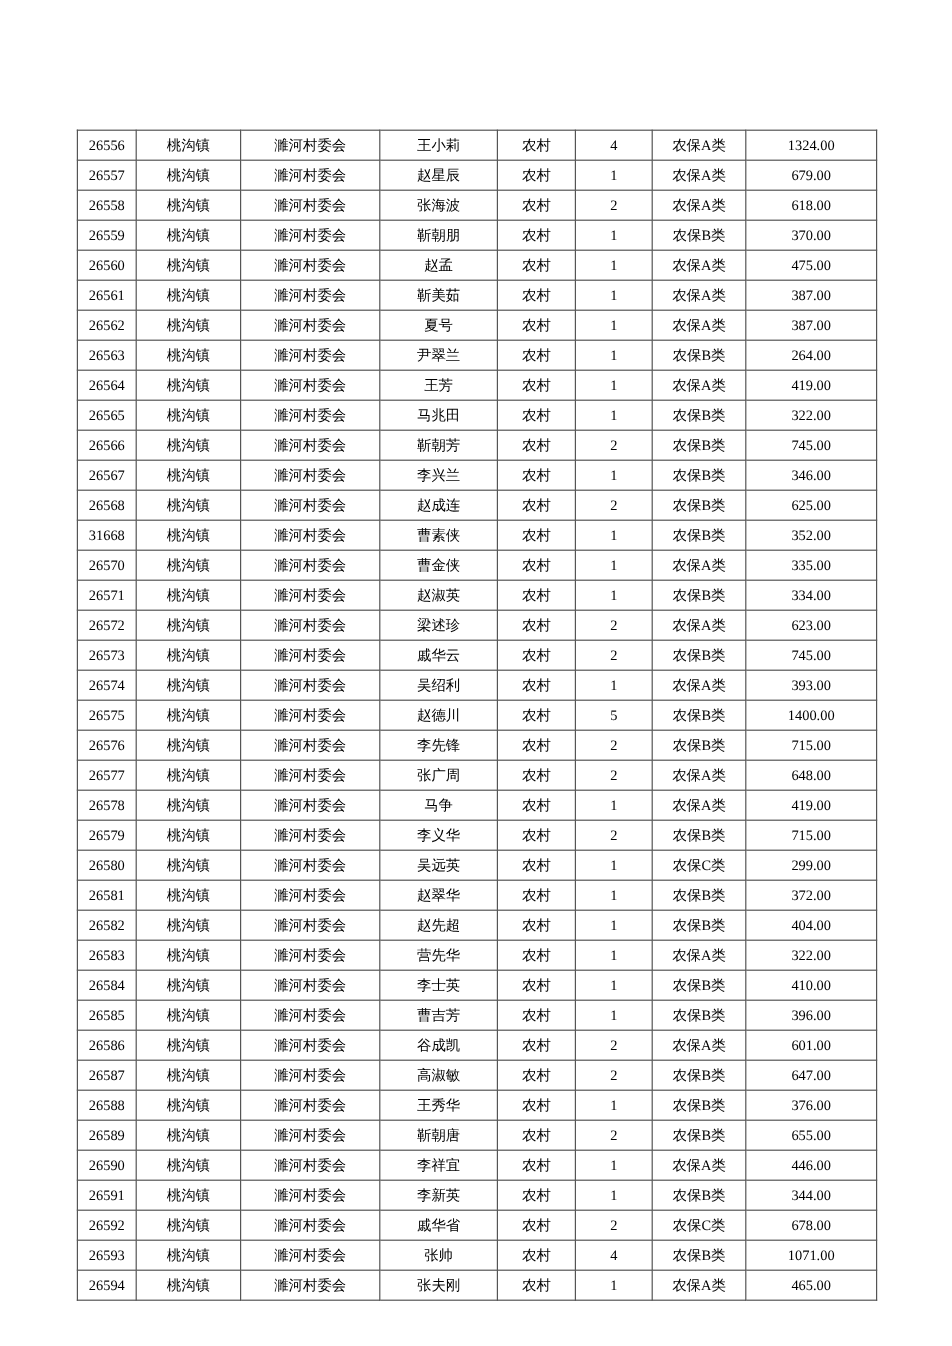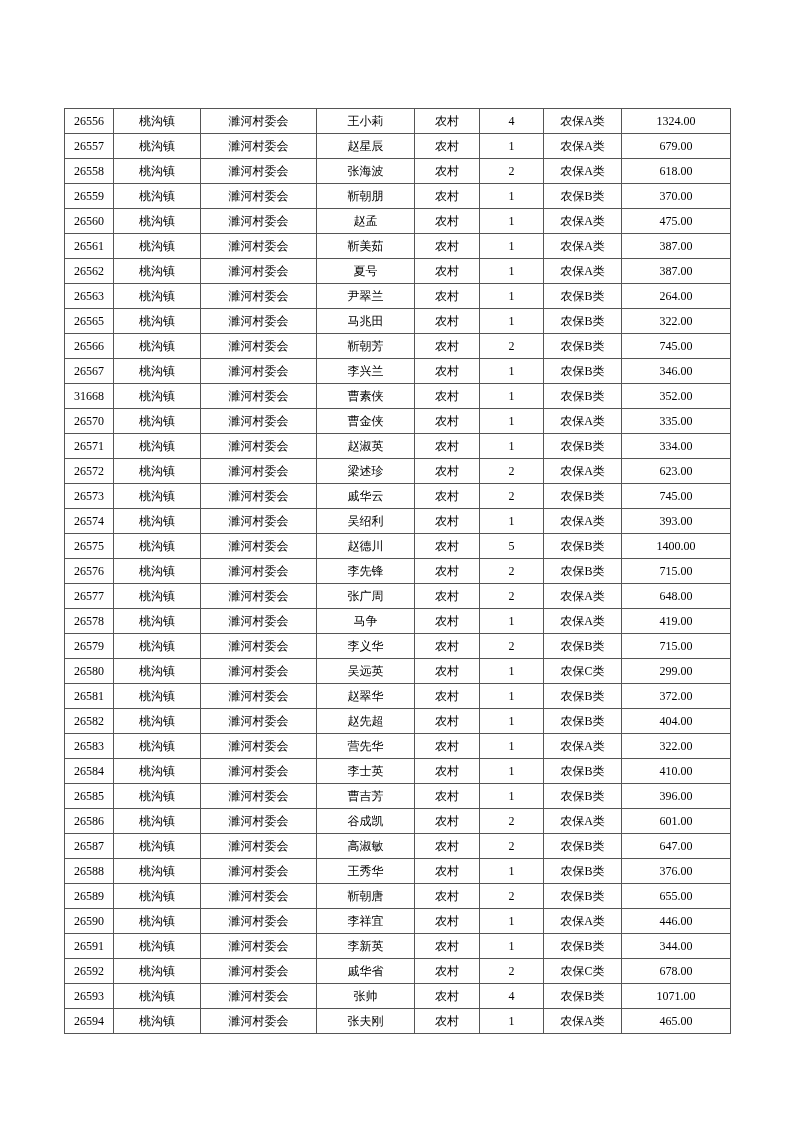--- a/index.html
+++ b/index.html
@@ -135,20 +135,30 @@
           <td class="col-id">26563</td>
           <td class="col-town">桃沟镇</td>
           <td class="col-village">濉河村委会</td>
           <td class="col-name">尹翠兰</td>
           <td class="col-type">农村</td>
           <td class="col-count">1</td>
           <td class="col-category">农保B类</td>
           <td class="col-amount">264.00</td>
         </tr>
         <tr>
+          <td class="col-id">26564</td>
+          <td class="col-town">桃沟镇</td>
+          <td class="col-village">濉河村委会</td>
+          <td class="col-name">王芳</td>
+          <td class="col-type">农村</td>
+          <td class="col-count">1</td>
+          <td class="col-category">农保A类</td>
+          <td class="col-amount">419.00</td>
+        </tr>
+        <tr>
           <td class="col-id">26565</td>
           <td class="col-town">桃沟镇</td>
           <td class="col-village">濉河村委会</td>
           <td class="col-name">马兆田</td>
           <td class="col-type">农村</td>
           <td class="col-count">1</td>
           <td class="col-category">农保B类</td>
           <td class="col-amount">322.00</td>
         </tr>
         <tr>
@@ -163,20 +173,30 @@
         </tr>
         <tr>
           <td class="col-id">26567</td>
           <td class="col-town">桃沟镇</td>
           <td class="col-village">濉河村委会</td>
           <td class="col-name">李兴兰</td>
           <td class="col-type">农村</td>
           <td class="col-count">1</td>
           <td class="col-category">农保B类</td>
           <td class="col-amount">346.00</td>
+        </tr>
+        <tr>
+          <td class="col-id">26568</td>
+          <td class="col-town">桃沟镇</td>
+          <td class="col-village">濉河村委会</td>
+          <td class="col-name">赵成连</td>
+          <td class="col-type">农村</td>
+          <td class="col-count">2</td>
+          <td class="col-category">农保B类</td>
+          <td class="col-amount">625.00</td>
         </tr>
         <tr>
           <td class="col-id">31668</td>
           <td class="col-town">桃沟镇</td>
           <td class="col-village">濉河村委会</td>
           <td class="col-name">曹素侠</td>
           <td class="col-type">农村</td>
           <td class="col-count">1</td>
           <td class="col-category">农保B类</td>
           <td class="col-amount">352.00</td>

